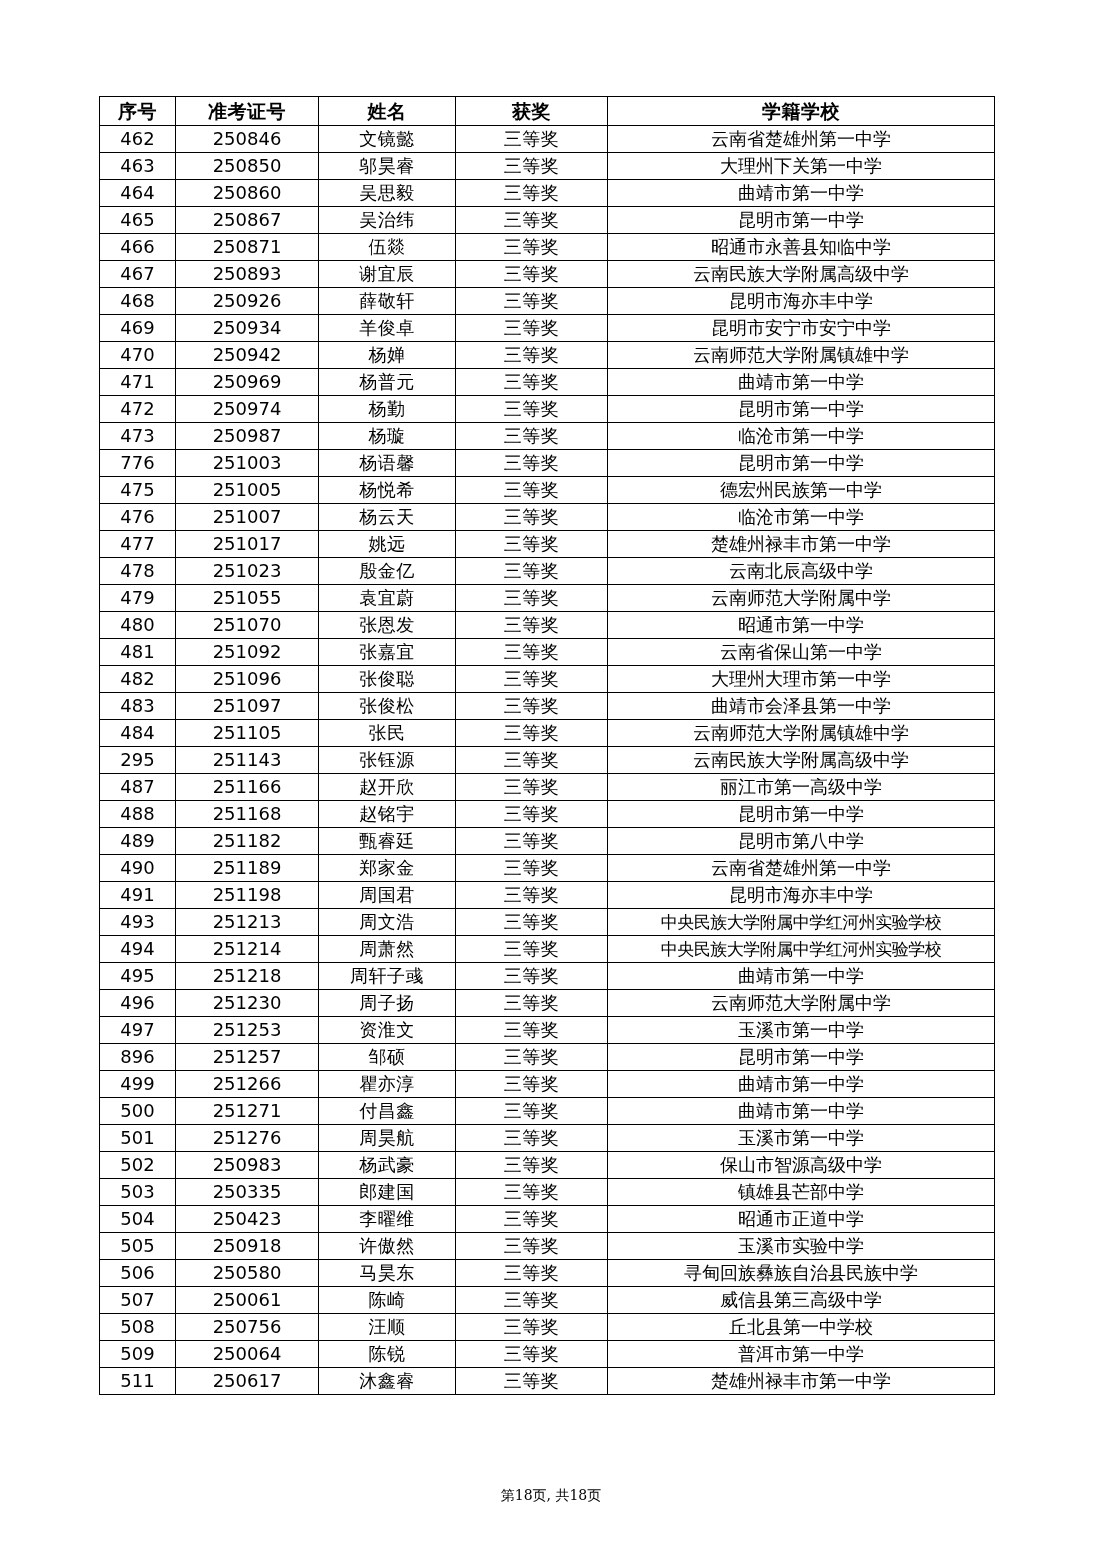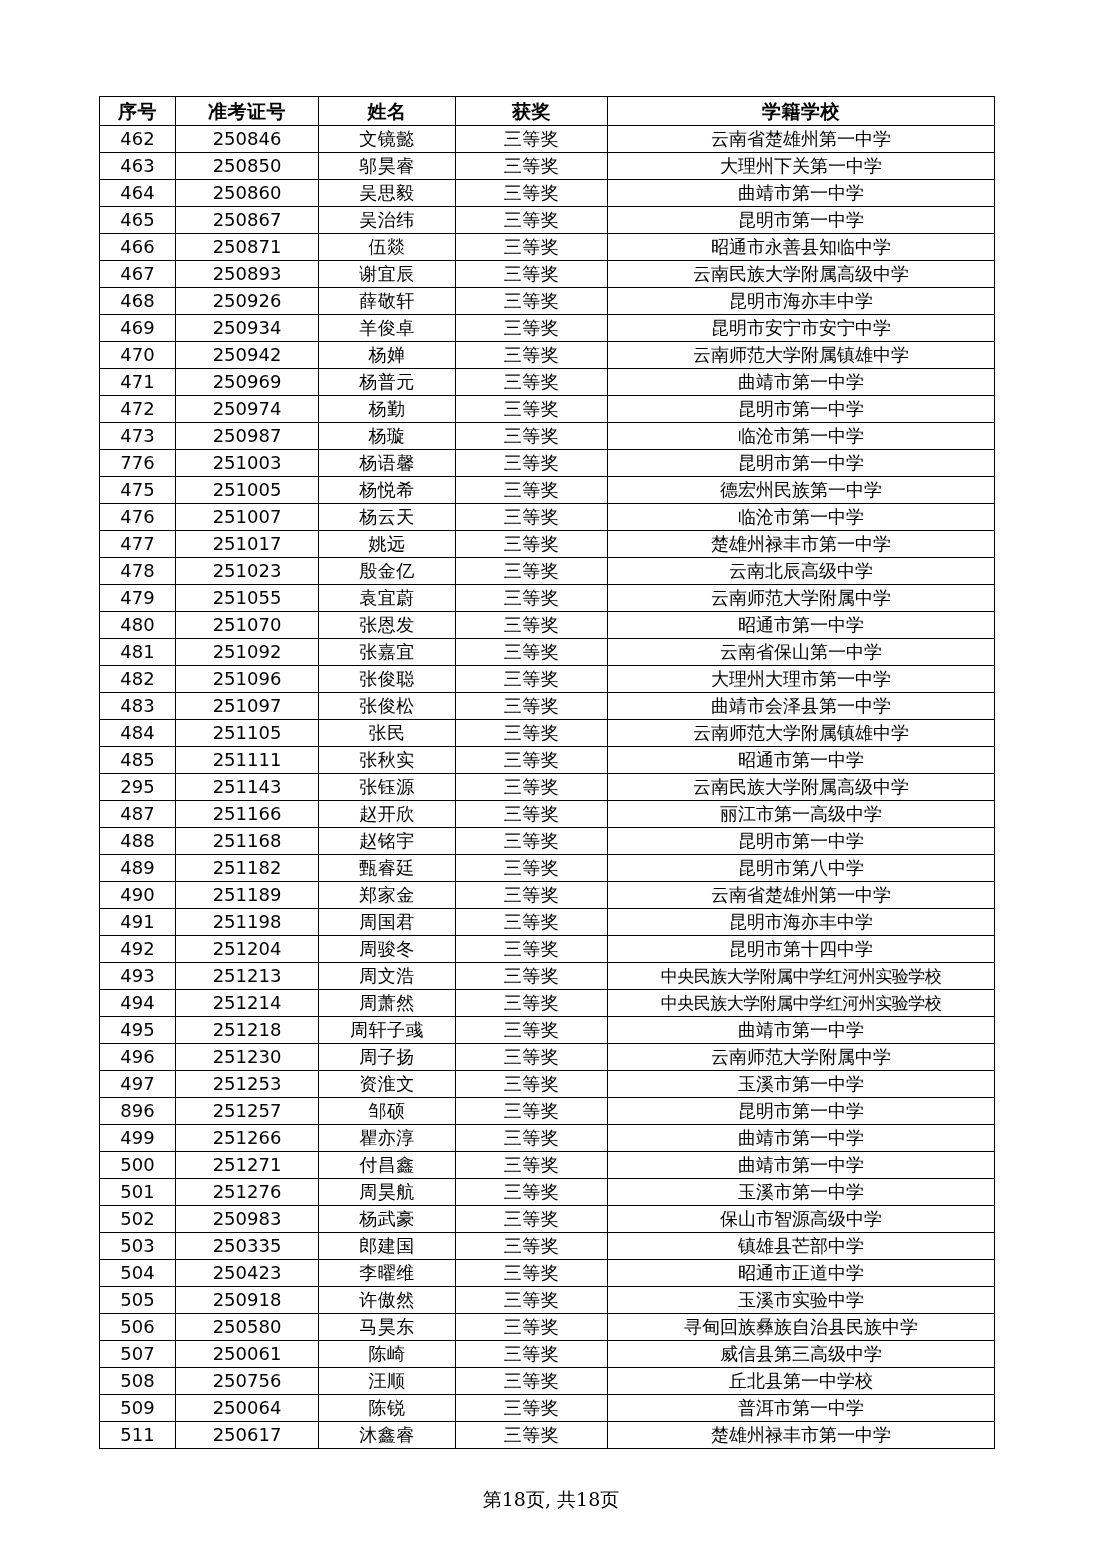--- a/index.html
+++ b/index.html
@@ -81,21 +81,21 @@
     letter-spacing: -0.5px;
   }
 
   .footer {
     position: absolute;
     left: 0;
     top: 1487px;
     width: 1102px;
     text-align: center;
     font-family: "DejaVu Serif", "Liberation Serif", serif;
-    font-size: 19px;
+    font-size: 14px;
     color: #000000;
   }
 </style>
 </head>
 <body>
 
 <div class="page">
 
   <div class="table-wrap">
     <table class="award-table">
@@ -271,27 +271,20 @@
             <td class="school-cell">曲靖市会泽县第一中学</td>
           </tr>
           <tr>
             <td class="seq-cell">484</td>
             <td class="ticket-cell">251105</td>
             <td class="name-cell">张民</td>
             <td class="award-cell">三等奖</td>
             <td class="school-cell">云南师范大学附属镇雄中学</td>
           </tr>
           <tr>
-            <td class="seq-cell">485</td>
-            <td class="ticket-cell">251111</td>
-            <td class="name-cell">张秋实</td>
-            <td class="award-cell">三等奖</td>
-            <td class="school-cell">昭通市第一中学</td>
-          </tr>
-          <tr>
             <td class="seq-cell">295</td>
             <td class="ticket-cell">251143</td>
             <td class="name-cell">张钰源</td>
             <td class="award-cell">三等奖</td>
             <td class="school-cell">云南民族大学附属高级中学</td>
           </tr>
           <tr>
             <td class="seq-cell">487</td>
             <td class="ticket-cell">251166</td>
             <td class="name-cell">赵开欣</td>
@@ -320,27 +313,20 @@
             <td class="school-cell">云南省楚雄州第一中学</td>
           </tr>
           <tr>
             <td class="seq-cell">491</td>
             <td class="ticket-cell">251198</td>
             <td class="name-cell">周国君</td>
             <td class="award-cell">三等奖</td>
             <td class="school-cell">昆明市海亦丰中学</td>
           </tr>
           <tr>
-            <td class="seq-cell">492</td>
-            <td class="ticket-cell">251204</td>
-            <td class="name-cell">周骏冬</td>
-            <td class="award-cell">三等奖</td>
-            <td class="school-cell">昆明市第十四中学</td>
-          </tr>
-          <tr>
             <td class="seq-cell">493</td>
             <td class="ticket-cell">251213</td>
             <td class="name-cell">周文浩</td>
             <td class="award-cell">三等奖</td>
             <td class="school-cell wide">中央民族大学附属中学红河州实验学校</td>
           </tr>
           <tr>
             <td class="seq-cell">494</td>
             <td class="ticket-cell">251214</td>
             <td class="name-cell">周萧然</td>

